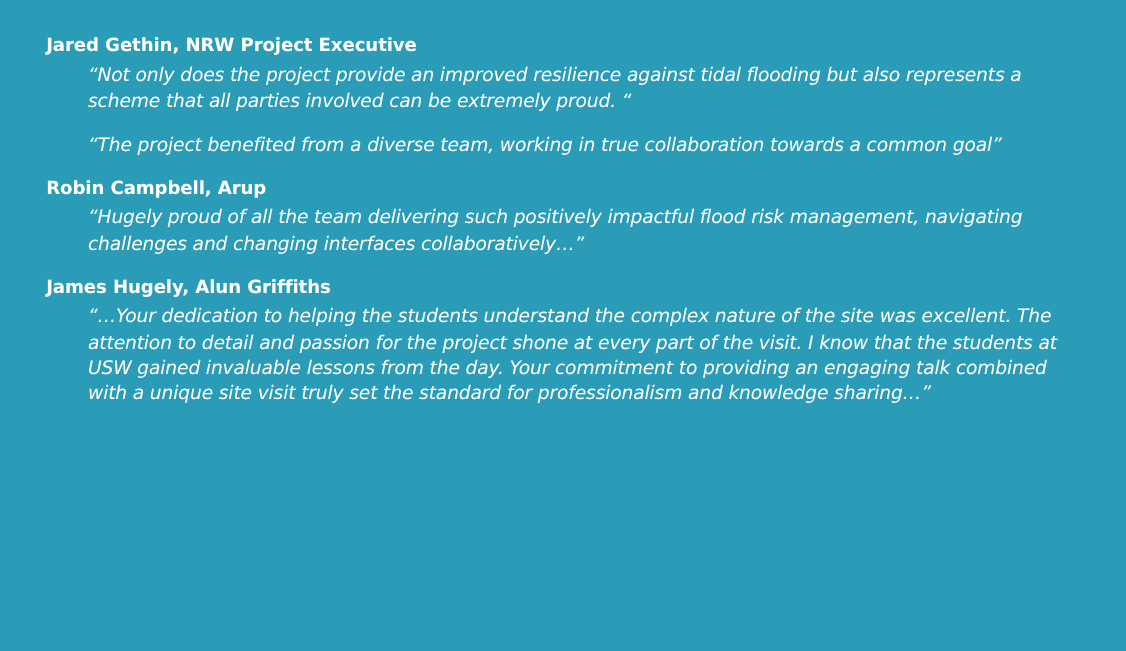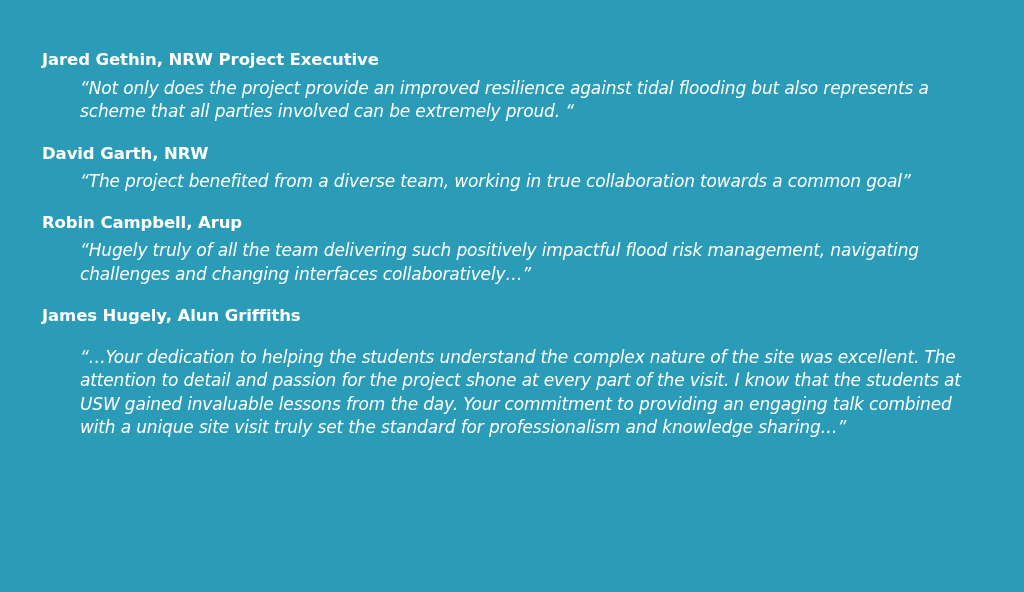--- a/index.html
+++ b/index.html
@@ -16,21 +16,20 @@
   .page {
     width: 1024px;
     height: 592px;
     background: #2b9cb8;
     box-sizing: border-box;
     padding: 30px 44px 0 42px;
     position: relative;
   }
   .entry {
     margin-bottom: 0;
-    margin-top: 19px;
   }
   .speaker {
     color: #ffffff;
     font-weight: bold;
     font-size: 16.5px;
     line-height: 1.33;
     letter-spacing: -0.1px;
     margin: 0 0 5px 0;
     max-width: 960px;
   }
@@ -50,27 +49,26 @@
 <body>
 
 <div class="page">
 
   <div class="entry">
     <div class="speaker">Jared Gethin, NRW Project Executive</div>
     <div class="quote">“Not only does the project provide an improved resilience against tidal flooding but also represents a scheme that all parties involved can be extremely proud. “</div>
   </div>
 
   <div class="entry">
-    <div class="speaker">David Garth, NRW</div>
     <div class="quote">“The project benefited from a diverse team, working in true collaboration towards a common goal”</div>
   </div>
 
   <div class="entry">
     <div class="speaker">Robin Campbell, Arup</div>
-    <div class="quote">“Hugely truly of all the team delivering such positively impactful flood risk management, navigating challenges and changing interfaces collaboratively…”</div>
+    <div class="quote">“Hugely proud of all the team delivering such positively impactful flood risk management, navigating challenges and changing interfaces collaboratively…”</div>
   </div>
 
   <div class="entry">
     <div class="speaker">James Hugely, Alun Griffiths</div>
   </div>
 
   <div class="entry">
     <div class="quote">“…Your dedication to helping the students understand the complex nature of the site was excellent. The attention to detail and passion for the project shone at every part of the visit. I know that the students at USW gained invaluable lessons from the day. Your commitment to providing an engaging talk combined with a unique site visit truly set the standard for professionalism and knowledge sharing…”</div>
   </div>
 

